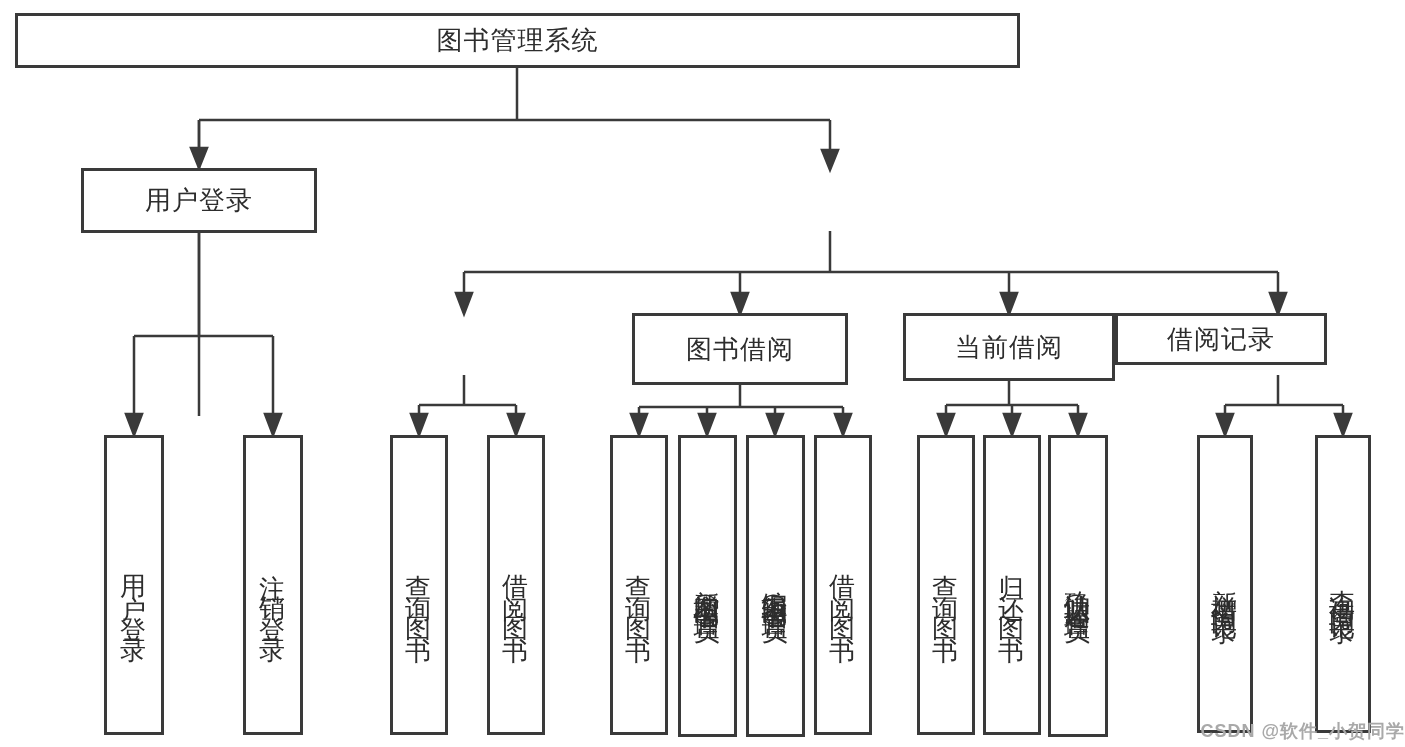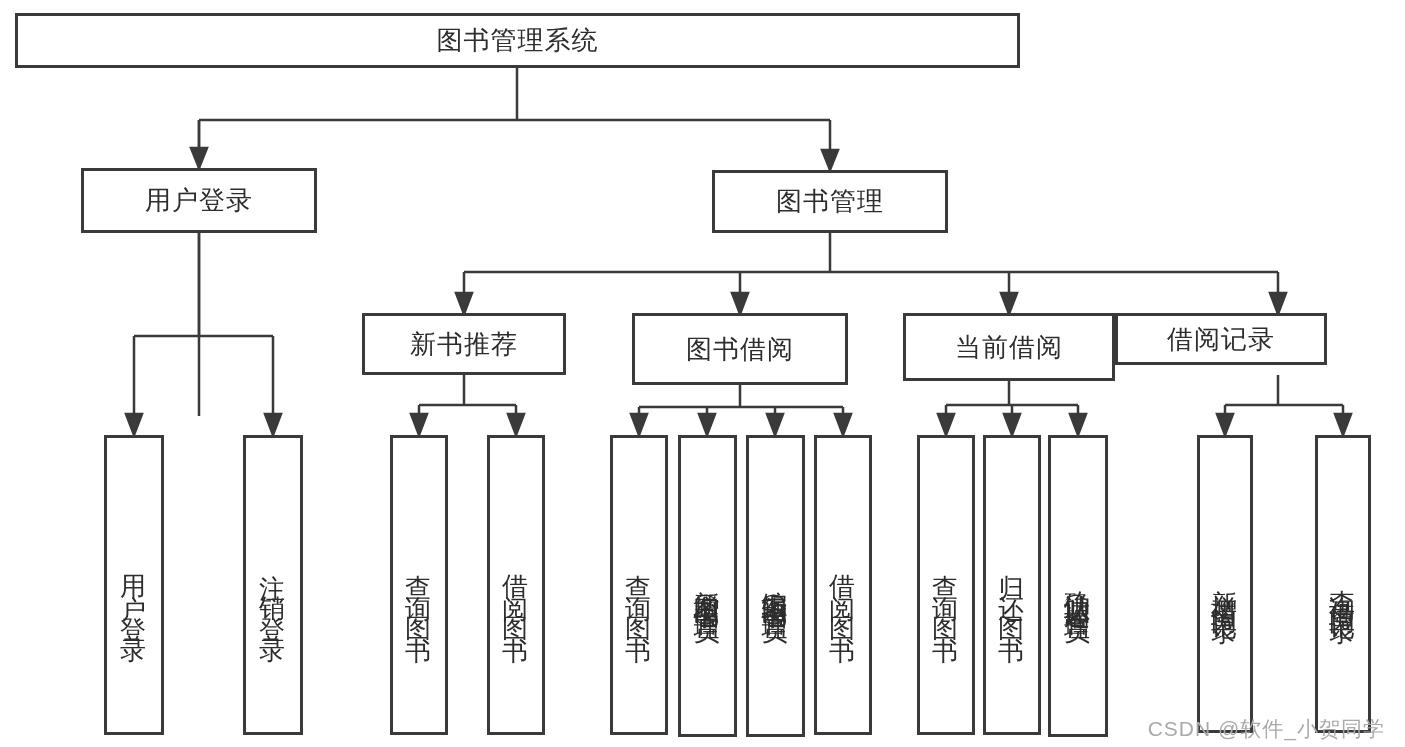--- a/index.html
+++ b/index.html
@@ -35,27 +35,28 @@
   .node.v span {
     writing-mode: vertical-rl;
     font-size: 26px;
     white-space: nowrap;
   }
   .sp-wide span  { letter-spacing: 21px; padding-top: 21px; }
   .sp-mid span   { letter-spacing: 6px;  padding-top: 6px;  }
   .sp-tight span { letter-spacing: 4px;  padding-top: 4px;  }
   .watermark {
     position: absolute;
-    right: 20px;
+    right: 0;
     bottom: 4px;
-    font-size: 21px;
+    font-size: 18px;
     color: #a9a9a9;
     letter-spacing: 1px;
     white-space: nowrap;
     z-index: 5;
+    font-weight: bold;
   }
 </style>
 </head>
 <body>
 
 <div class="stage">
 
   <svg class="wires" viewBox="0 0 1405 747" xmlns="http://www.w3.org/2000/svg">
     <g stroke="#3a3a3a" stroke-width="2.5" fill="#3a3a3a">
 
@@ -110,27 +111,21 @@
     </g>
   </svg>
 
   <div class="node h" style="left:15px; top:13px; width:1005px; height:55px">
     <span>图书管理系统</span>
   </div>
 
   <div class="node h" style="left:81px; top:168px; width:236px; height:65px">
     <span>用户登录</span>
   </div>
-  <div class="node h" style="left:712px; top:170px; width:236px; height:63px">
-    <span>图书管理</span>
-  </div>
 
-  <div class="node h" style="left:362px; top:313px; width:204px; height:62px">
-    <span>新书推荐</span>
-  </div>
   <div class="node h" style="left:632px; top:313px; width:216px; height:72px">
     <span>图书借阅</span>
   </div>
   <div class="node h" style="left:903px; top:313px; width:212px; height:68px">
     <span>当前借阅</span>
   </div>
   <div class="node h" style="left:1115px; top:313px; width:212px; height:52px">
     <span>借阅记录</span>
   </div>
 

